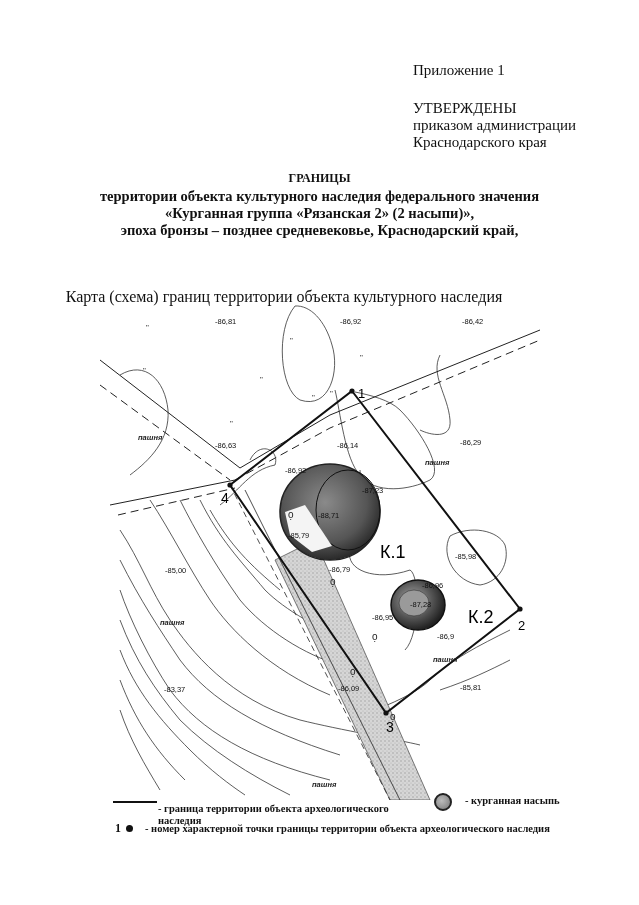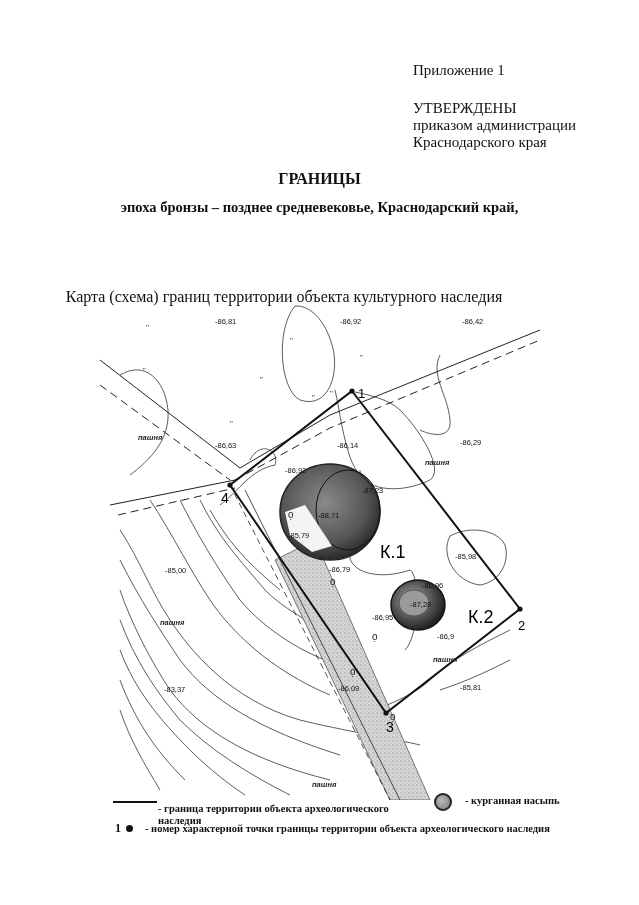--- a/index.html
+++ b/index.html
@@ -6,21 +6,21 @@
   body { width: 639px; height: 905px; position: relative; overflow: hidden;
          font-family: "Liberation Serif", "DejaVu Serif", serif; color: #111; }
   .approval { position: absolute; left: 413px; top: 62px; font-size: 15px; line-height: 17px; }
   .approval .app-no { display: block; margin-bottom: 21px; }
   .approval .line { display: block; }
   .approval .sig-line { display: block; white-space: nowrap; }
   .approval .hand { font-family: "DejaVu Sans", sans-serif; font-style: italic; font-size: 14px;
                     text-decoration: underline; letter-spacing: -0.5px; }
   .title-block { position: absolute; left: 0; width: 639px; top: 170px; text-align: center;
                  font-weight: bold; font-size: 14.5px; line-height: 17px; }
-  .title-block .main-title { font-size: 16px; display: block; margin-bottom: 12px; }
+  .title-block .main-title { font-size: 12px; display: block; margin-bottom: 1px; }
   .title-block .t { display: block; }
   .map-caption { position: absolute; left: 0; width: 568px; top: 288px; text-align: center;
                  font-size: 16px; }
   .map { position: absolute; left: 100px; top: 300px; }
   .map text { font-family: "Liberation Sans", "DejaVu Sans", sans-serif; }
   .legend { position: absolute; left: 95px; top: 795px; width: 530px;
             font-weight: bold; font-size: 10.5px; line-height: 12px; }
   .legend .row1 { position: absolute; left: 0; top: 0; width: 530px; }
   .legend .bline { position: absolute; left: 18px; top: 6px; width: 44px; height: 2px; background: #111; }
   .legend .bt { position: absolute; left: 63px; top: 0; width: 240px; margin-top: 8px; }
@@ -37,20 +37,22 @@
 
 <div class="approval">
   <span class="app-no">Приложение 1</span>
   <span class="line">УТВЕРЖДЕНЫ</span>
   <span class="line">приказом администрации</span>
   <span class="line">Краснодарского края</span>
 </div>
 
 <div class="title-block">
   <span class="main-title">ГРАНИЦЫ</span>
+  <span class="t">территории объекта культурного наследия федерального значения</span>
+  <span class="t">«Курганная группа «Рязанская 2» (2 насыпи)»,</span>
   <span class="t">эпоха бронзы – позднее средневековье, Краснодарский край,</span>
 </div>
 
 <div class="map-caption">Карта (схема) границ территории объекта культурного наследия</div>
 
 <svg class="map" width="500" height="500" viewBox="0 0 500 500">
   <defs>
     <pattern id="stip" width="4" height="4" patternUnits="userSpaceOnUse">
       <rect width="4" height="4" fill="#d6d6d6"></rect>
       <circle cx="1" cy="1" r="0.7" fill="#999"></circle>

